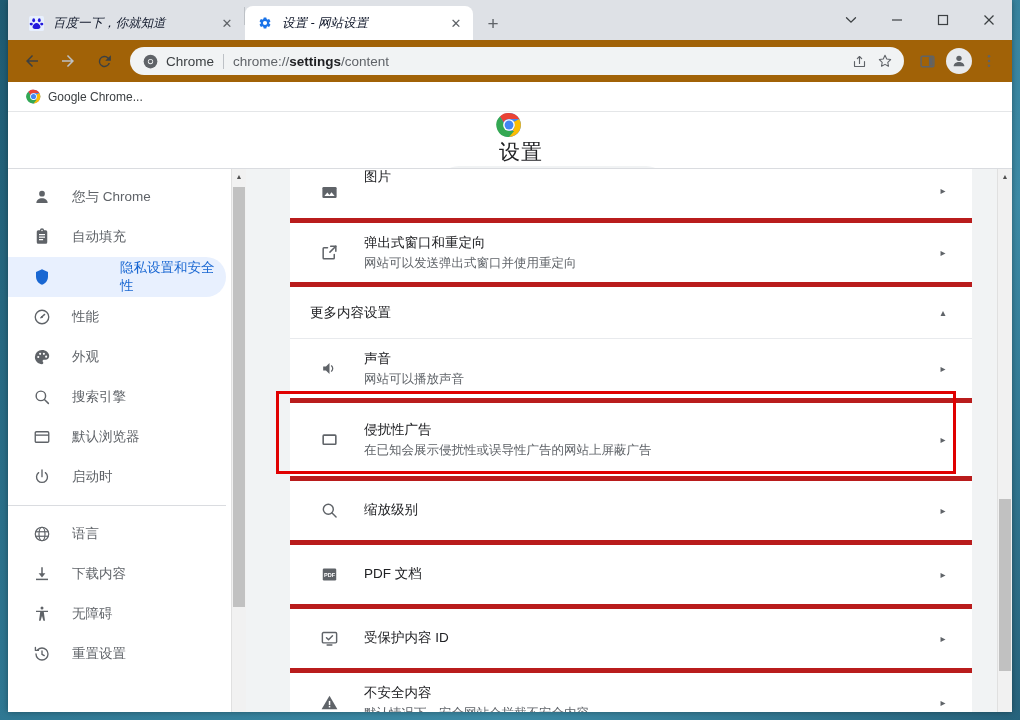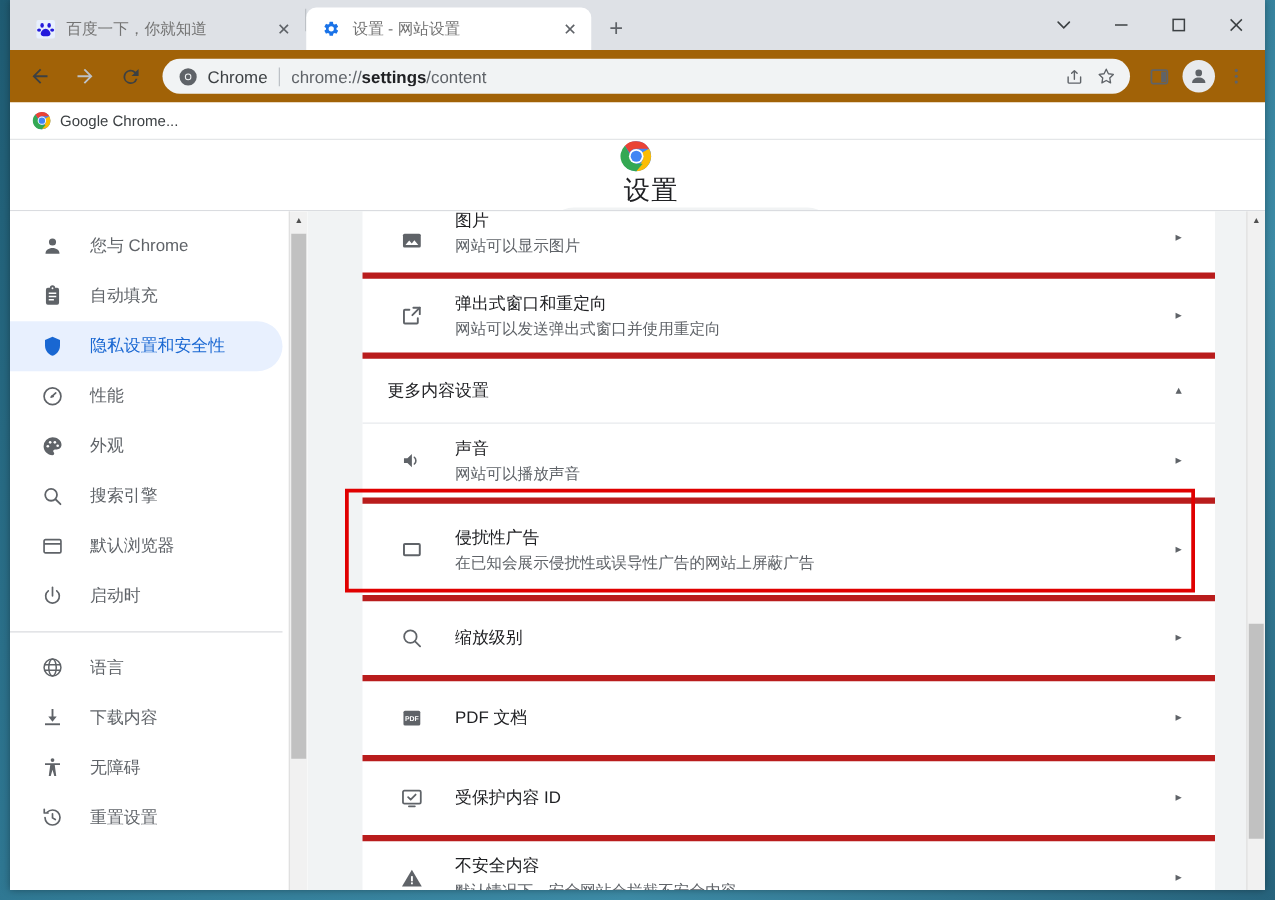--- a/index.html
+++ b/index.html
@@ -47,21 +47,22 @@
   .tab.inactive { background: transparent; }
   .tab .favicon {
     width: 16px; height: 16px; flex: 0 0 16px;
     margin-right: 9px;
     display: flex; align-items: center; justify-content: center;
   }
   .tab .tab-title {
     flex: 1 1 auto;
     white-space: nowrap; overflow: hidden; text-overflow: ellipsis;
     font-size: 12.5px;
-    color: #737373;
+    color: #0f172a;
+    font-style: italic;
   }
   .tab .tab-close {
     width: 18px; height: 18px; flex: 0 0 18px;
     display: flex; align-items: center; justify-content: center;
     border-radius: 50%;
     color: #5f6368;
     font-size: 13px;
     line-height: 1;
   }
   .tab-sep {
@@ -244,20 +245,21 @@
     padding-left: 24px;
     border-radius: 0 20px 20px 0;
     margin-right: 20px;
     color: #5f6368;
     font-size: 13.5px;
     cursor: default;
   }
   .side-item.selected {
     background: #e8f0fe;
     color: #1967d2;
+    gap: 48px;
   }
   .side-item .si-icon {
     width: 20px; height: 20px; flex: 0 0 20px;
     margin-right: 20px;
     display: flex; align-items: center; justify-content: center;
   }
   .side-divider {
     height: 1px; background: #dadce0;
     margin: 8px 20px 8px 0;
   }
@@ -667,21 +669,20 @@
 
         <div class="row first" style="min-height:54px;align-items:flex-start;padding-top:0;">
           <span class="r-icon" style="margin-top:12px;">
             <svg width="19" height="19" viewBox="0 0 24 24" fill="#5f6368">
               <rect x="3" y="5" width="18" height="14" rx="1.6"></rect>
               <path d="M5.5 16.5l3.8-4.6 2.6 3.1 2.6-3.4 4 4.9z" fill="#fff"></path>
             </svg>
           </span>
           <span class="r-text" style="margin-top:0;">
             <div class="r-title" style="margin-top:-2px;">图片</div>
-            <div class="r-sub">网站可以显示图片</div>
           </span>
           <span class="r-arrow" style="margin-top:12px;">▸</span>
         </div>
 
         <div class="row">
           <span class="r-icon">
             <svg width="19" height="19" viewBox="0 0 24 24" fill="none" stroke="#5f6368" stroke-width="1.9">
               <path d="M13.5 4H20v6.5" stroke-linecap="round" stroke-linejoin="round"></path>
               <path d="M20 4l-7.5 7.5" stroke-linecap="round"></path>
               <path d="M18 14.5V19a1 1 0 01-1 1H5a1 1 0 01-1-1V7a1 1 0 011-1h4.5" stroke-linecap="round" stroke-linejoin="round"></path>

